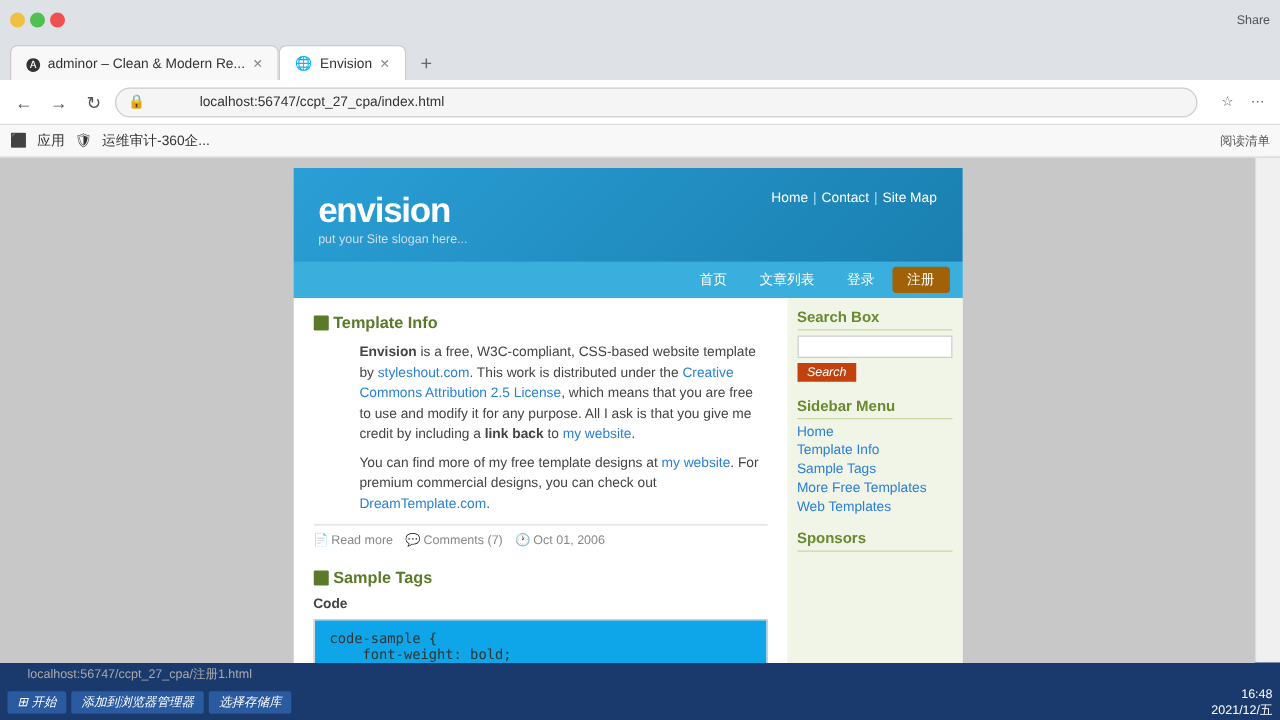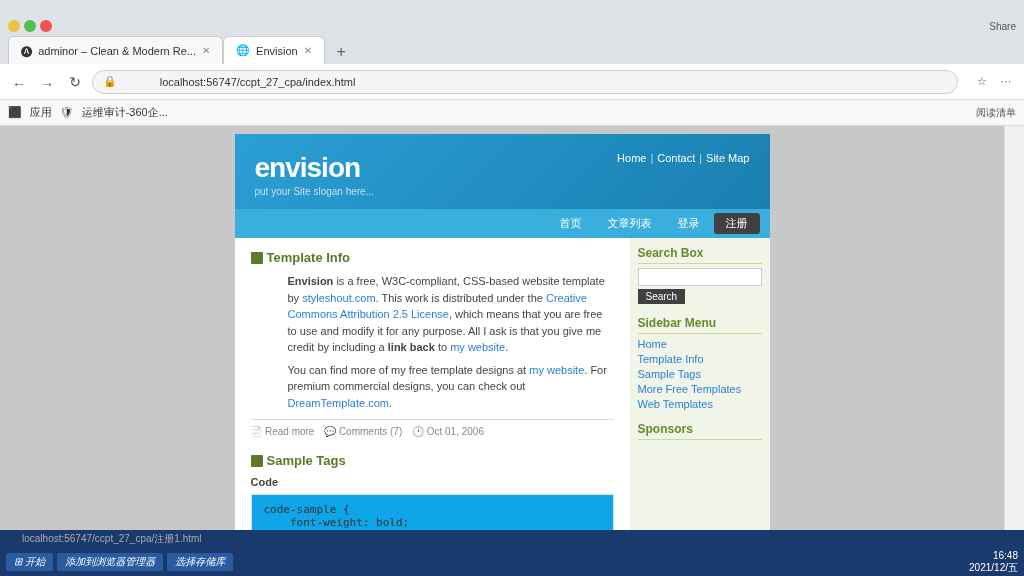--- a/index.html
+++ b/index.html
@@ -1,20 +1,20 @@
 <!DOCTYPE html>
 <html><head>
   <meta charset="utf-8">
   <style>
     * { margin: 0; padding: 0; box-sizing: border-box; }
     body { font-family: Arial, sans-serif; font-size: 12px; background: #ddd; width: 1024px; height: 576px; overflow: hidden; }
 
     
     .browser-window { width: 1024px; height: 576px; background: #f0f0f0; display: flex; flex-direction: column; }
-    .title-bar { height: 32px; background: #dee1e6; display: flex; align-items: flex-end; padding: 0 8px; gap: 4px; }
+    .title-bar { height: 32px; background: #dee1e6; display: flex; align-items: center; padding: 0 8px; gap: 4px; }
     .tab-bar { display: flex; align-items: flex-end; height: 32px; background: #dee1e6; padding-left: 8px; }
     .tab { height: 28px; background: #f8f8f8; border-radius: 6px 6px 0 0; padding: 0 12px; display: flex; align-items: center; font-size: 11px; color: #333; gap: 6px; border: 1px solid #ccc; border-bottom: none; }
     .tab.active { background: #fff; }
     .tab-close { font-size: 10px; color: #888; cursor: pointer; }
     .tab-new { width: 24px; height: 24px; display: flex; align-items: center; justify-content: center; font-size: 16px; color: #666; margin-left: 4px; cursor: pointer; }
     .nav-bar { height: 36px; background: #fff; display: flex; align-items: center; padding: 0 8px; gap: 6px; border-bottom: 1px solid #ddd; }
     .nav-btn { width: 22px; height: 22px; display: flex; align-items: center; justify-content: center; color: #555; font-size: 14px; cursor: pointer; border-radius: 50%; }
     .address-bar { flex: 1; height: 24px; border: 1px solid #ccc; border-radius: 12px; padding: 0 10px; font-size: 11px; background: #f5f5f5; display: flex; align-items: center; gap: 6px; }
     .address-text { flex: 1; font-size: 11px; color: #333; margin-left: 37px; }
     .bookmarks-bar { height: 26px; background: #f8f8f8; display: flex; align-items: center; padding: 0 8px; gap: 8px; font-size: 11px; color: #333; border-bottom: 1px solid #ddd; }
@@ -32,21 +32,21 @@
     .site-header { background: #2a9fd6; padding: 0; }
     .site-header-top { background: linear-gradient(135deg, #2a9fd6 0%, #1a7fb0 100%); padding: 18px 20px 12px; display: flex; justify-content: space-between; align-items: flex-start; }
     .site-logo { color: #fff; }
     .site-logo-text { font-size: 28px; font-weight: bold; color: #fff; letter-spacing: -1px; }
     .site-logo-slogan { font-size: 10px; color: #cde; margin-top: 2px; }
     .site-nav-top { display: flex; gap: 0; align-items: center; font-size: 11px; }
     .site-nav-top a { color: #fff; text-decoration: none; }
     .site-nav-top span { color: #adf; }
     .site-nav-main { background: #3aafde; display: flex; justify-content: flex-end; padding: 4px 10px; gap: 2px; }
     .nav-main-item { color: #fff; font-size: 11px; padding: 3px 12px; cursor: pointer; text-decoration: none; }
-    .nav-main-item.highlight { background: #404040; color: #fff; border-radius: 3px; text-align: center; }
+    .nav-main-item.highlight { background: #a16207; color: #fff; border-radius: 3px; text-align: center; }
 
     
     .site-content { display: flex; gap: 0; }
     .main-content { flex: 1; padding: 12px 16px; }
     .sidebar { width: 140px; background: #f0f5e8; padding: 8px; }
 
     
     .section { margin-bottom: 16px; }
     .section-title { color: #5a7a2a; font-size: 13px; font-weight: bold; margin-bottom: 8px; display: flex; align-items: center; gap: 4px; }
     .section-icon { width: 12px; height: 12px; background: #5a7a2a; display: inline-block; border-radius: 1px; }
@@ -57,21 +57,21 @@
     .post-footer { display: flex; align-items: center; gap: 10px; font-size: 10px; color: #888; margin-top: 8px; border-top: 1px solid #ddd; padding-top: 6px; }
     .post-footer span { display: flex; align-items: center; gap: 2px; }
 
     .code-block { background: #0ea5e9; border: 1px solid #ddd; padding: 8px 12px; font-family: monospace; font-size: 11px; color: #333; margin: 6px 0; }
     .code-label { font-size: 11px; font-weight: bold; color: #444; margin-bottom: 4px; }
 
     
     .sb-section { margin-bottom: 12px; }
     .sb-title { font-size: 12px; font-weight: bold; color: #6a8a30; margin-bottom: 4px; border-bottom: 1px solid #c8d8a0; padding-bottom: 3px; }
     .sb-search input { width: 100%; height: 20px; border: 1px solid #ccc; padding: 0 4px; font-size: 10px; margin-bottom: 4px; }
-    .sb-search-btn { background: #404040; color: #fff; border: none; padding: 2px 8px; font-size: 10px; cursor: pointer; }
+    .sb-search-btn { background: #c2410c; color: #fff; border: none; padding: 2px 8px; font-size: 10px; cursor: pointer; font-style: italic; }
     .sb-link { display: block; font-size: 11px; color: #2a7fd6; text-decoration: none; margin-bottom: 3px; }
 
     
     .taskbar { height: 28px; background: #1a3a6e; display: flex; align-items: center; justify-content: space-between; padding: 0 6px; }
     .taskbar-left { display: flex; align-items: center; gap: 4px; }
     .taskbar-item { background: #2a5aa0; color: #fff; font-size: 10px; padding: 2px 8px; border-radius: 2px; cursor: pointer; font-style: italic; }
     .taskbar-right { display: flex; align-items: center; gap: 8px; color: #fff; font-size: 10px; }
     .taskbar-time { text-align: right; margin-left: 12px; }
 
     

